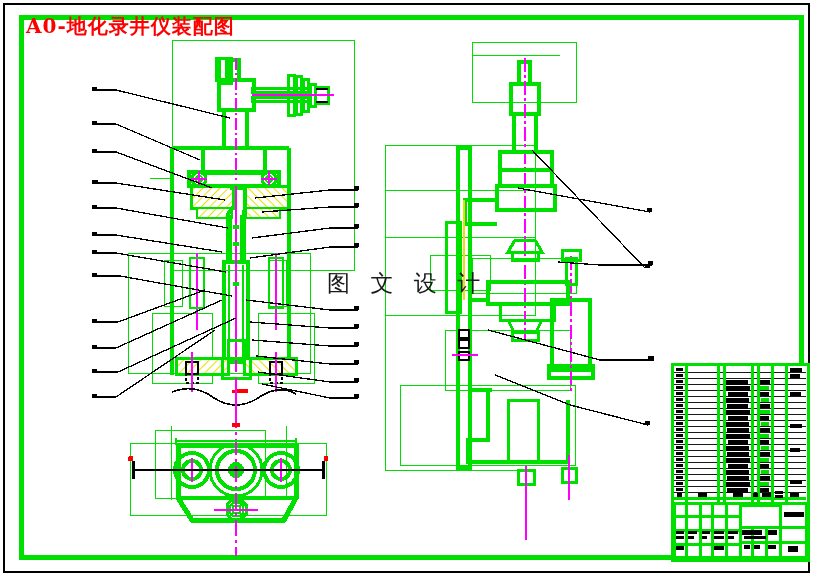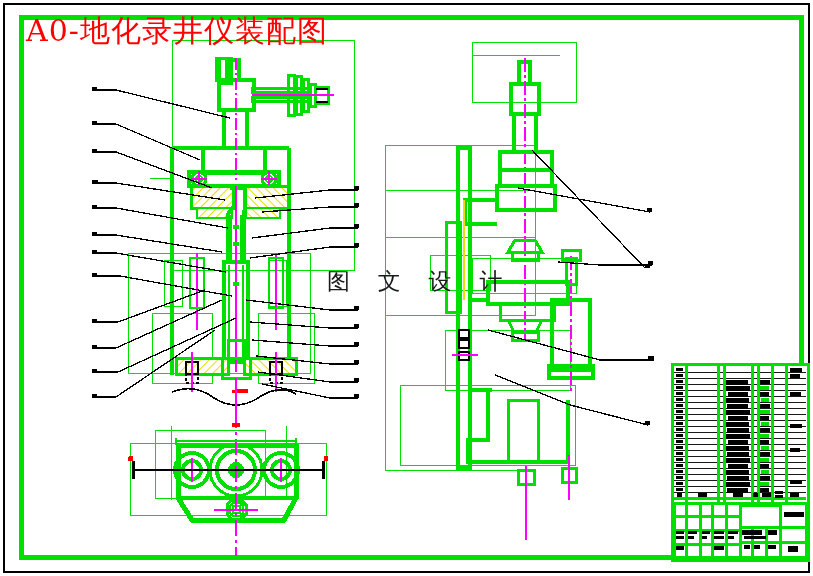--- a/index.html
+++ b/index.html
@@ -6,31 +6,31 @@
   html,body{margin:0;padding:0;background:#ffffff;}
   body{width:813px;height:576px;overflow:hidden;
        font-family:"Liberation Sans","DejaVu Sans",sans-serif;}
   #sheet{position:relative;width:813px;height:576px;background:#fff;}
   #sheet svg{position:absolute;left:0;top:0;}
 
   .title-text{
     position:absolute;
     left:26px; top:16px;
     font-family:"DejaVu Serif","Liberation Serif",serif;
-    font-size:30px;
-    font-weight:400;
+    font-size:20px;
+    font-weight:700;
     color:#ff0000;
     letter-spacing:1px;
     white-space:nowrap;
     line-height:1;
   }
   .watermark{
     position:absolute;
     left:327px; top:272px;
-    font-family:Liberation Mono, monospace;
+    font-family:Liberation Sans, sans-serif;
     font-size:23px;
     color:#1a1a1a;
     letter-spacing:7px;
     white-space:nowrap;
     line-height:1;
   }
 </style>
 </head>
 <body>
 

